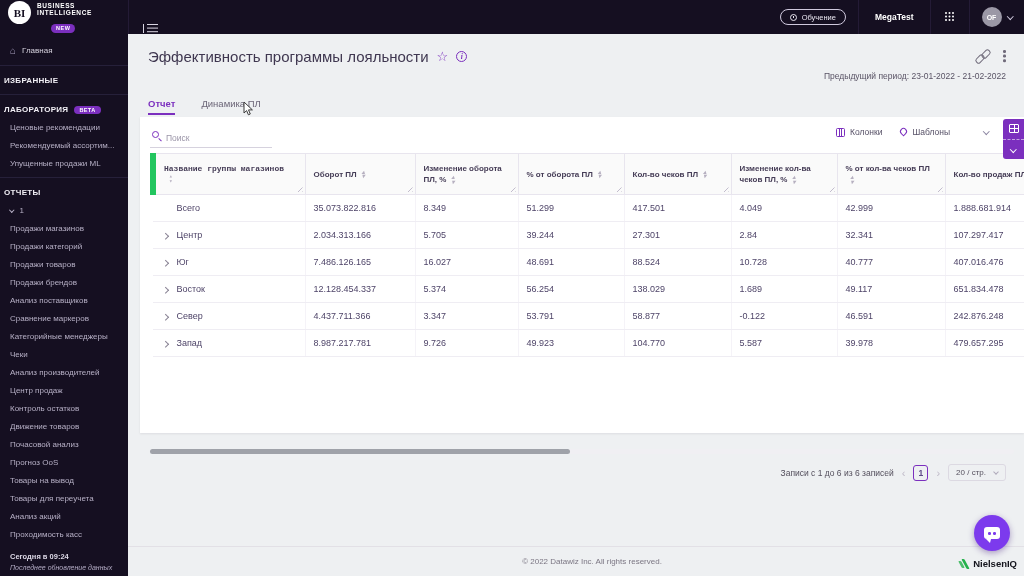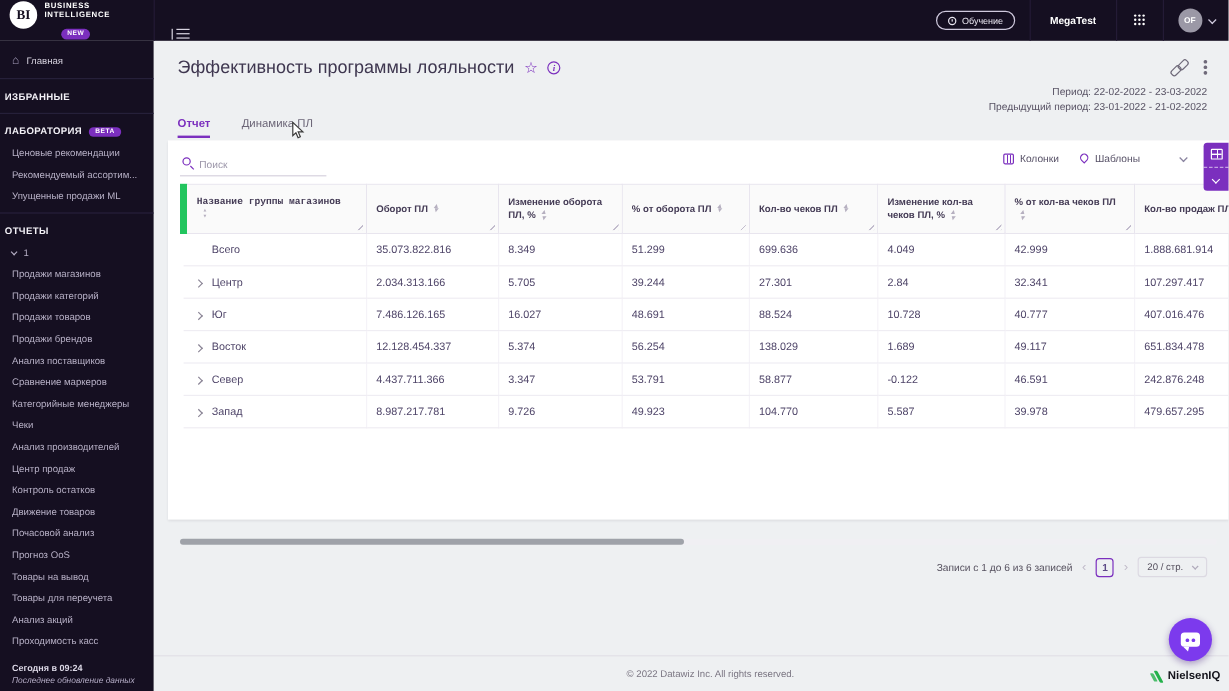--- a/index.html
+++ b/index.html
@@ -313,21 +313,20 @@
     <div class="page-head">
       <h1>Эффективность программы лояльности</h1>
       <span class="star-ic">☆</span>
       <span class="info-ic">i</span>
     </div>
     <div class="head-actions">
       <span class="link-ic"></span>
       <span class="kebab"></span>
     </div>
     <div class="periods">
-      <div>Период: 22-02-2022 - 23-03-2022</div>
       <div>Предыдущий период: 23-01-2022 - 21-02-2022</div>
     </div>
     <div class="tabs">
       <div class="tab active"><span>Отчет</span></div>
       <div class="tab"><span>Динамика ПЛ</span></div>
     </div>
 
     <section class="card">
       <div class="search-wrap">
         <span class="search-ic"></span>
@@ -388,21 +387,21 @@
                   </span><span class="rsz"></span></th>
                 <th><span class="th-t">Кол-во продаж ПЛ</span></th>
               </tr>
             </thead>
             <tbody>
               <tr>
                 <td class="name-cell"><i class="chv right hide"></i><span class="nm">Всего</span></td>
                 <td>35.073.822.816</td>
                 <td>8.349</td>
                 <td>51.299</td>
-                <td>699.636</td>
+                <td>417.501</td>
                 <td>4.049</td>
                 <td>42.999</td>
                 <td>1.888.681.914</td>
               </tr>
               <tr>
                 <td class="name-cell"><i class="chv right"></i><span class="nm">Центр</span></td>
                 <td>2.034.313.166</td>
                 <td>5.705</td>
                 <td>39.244</td>
                 <td>27.301</td>

